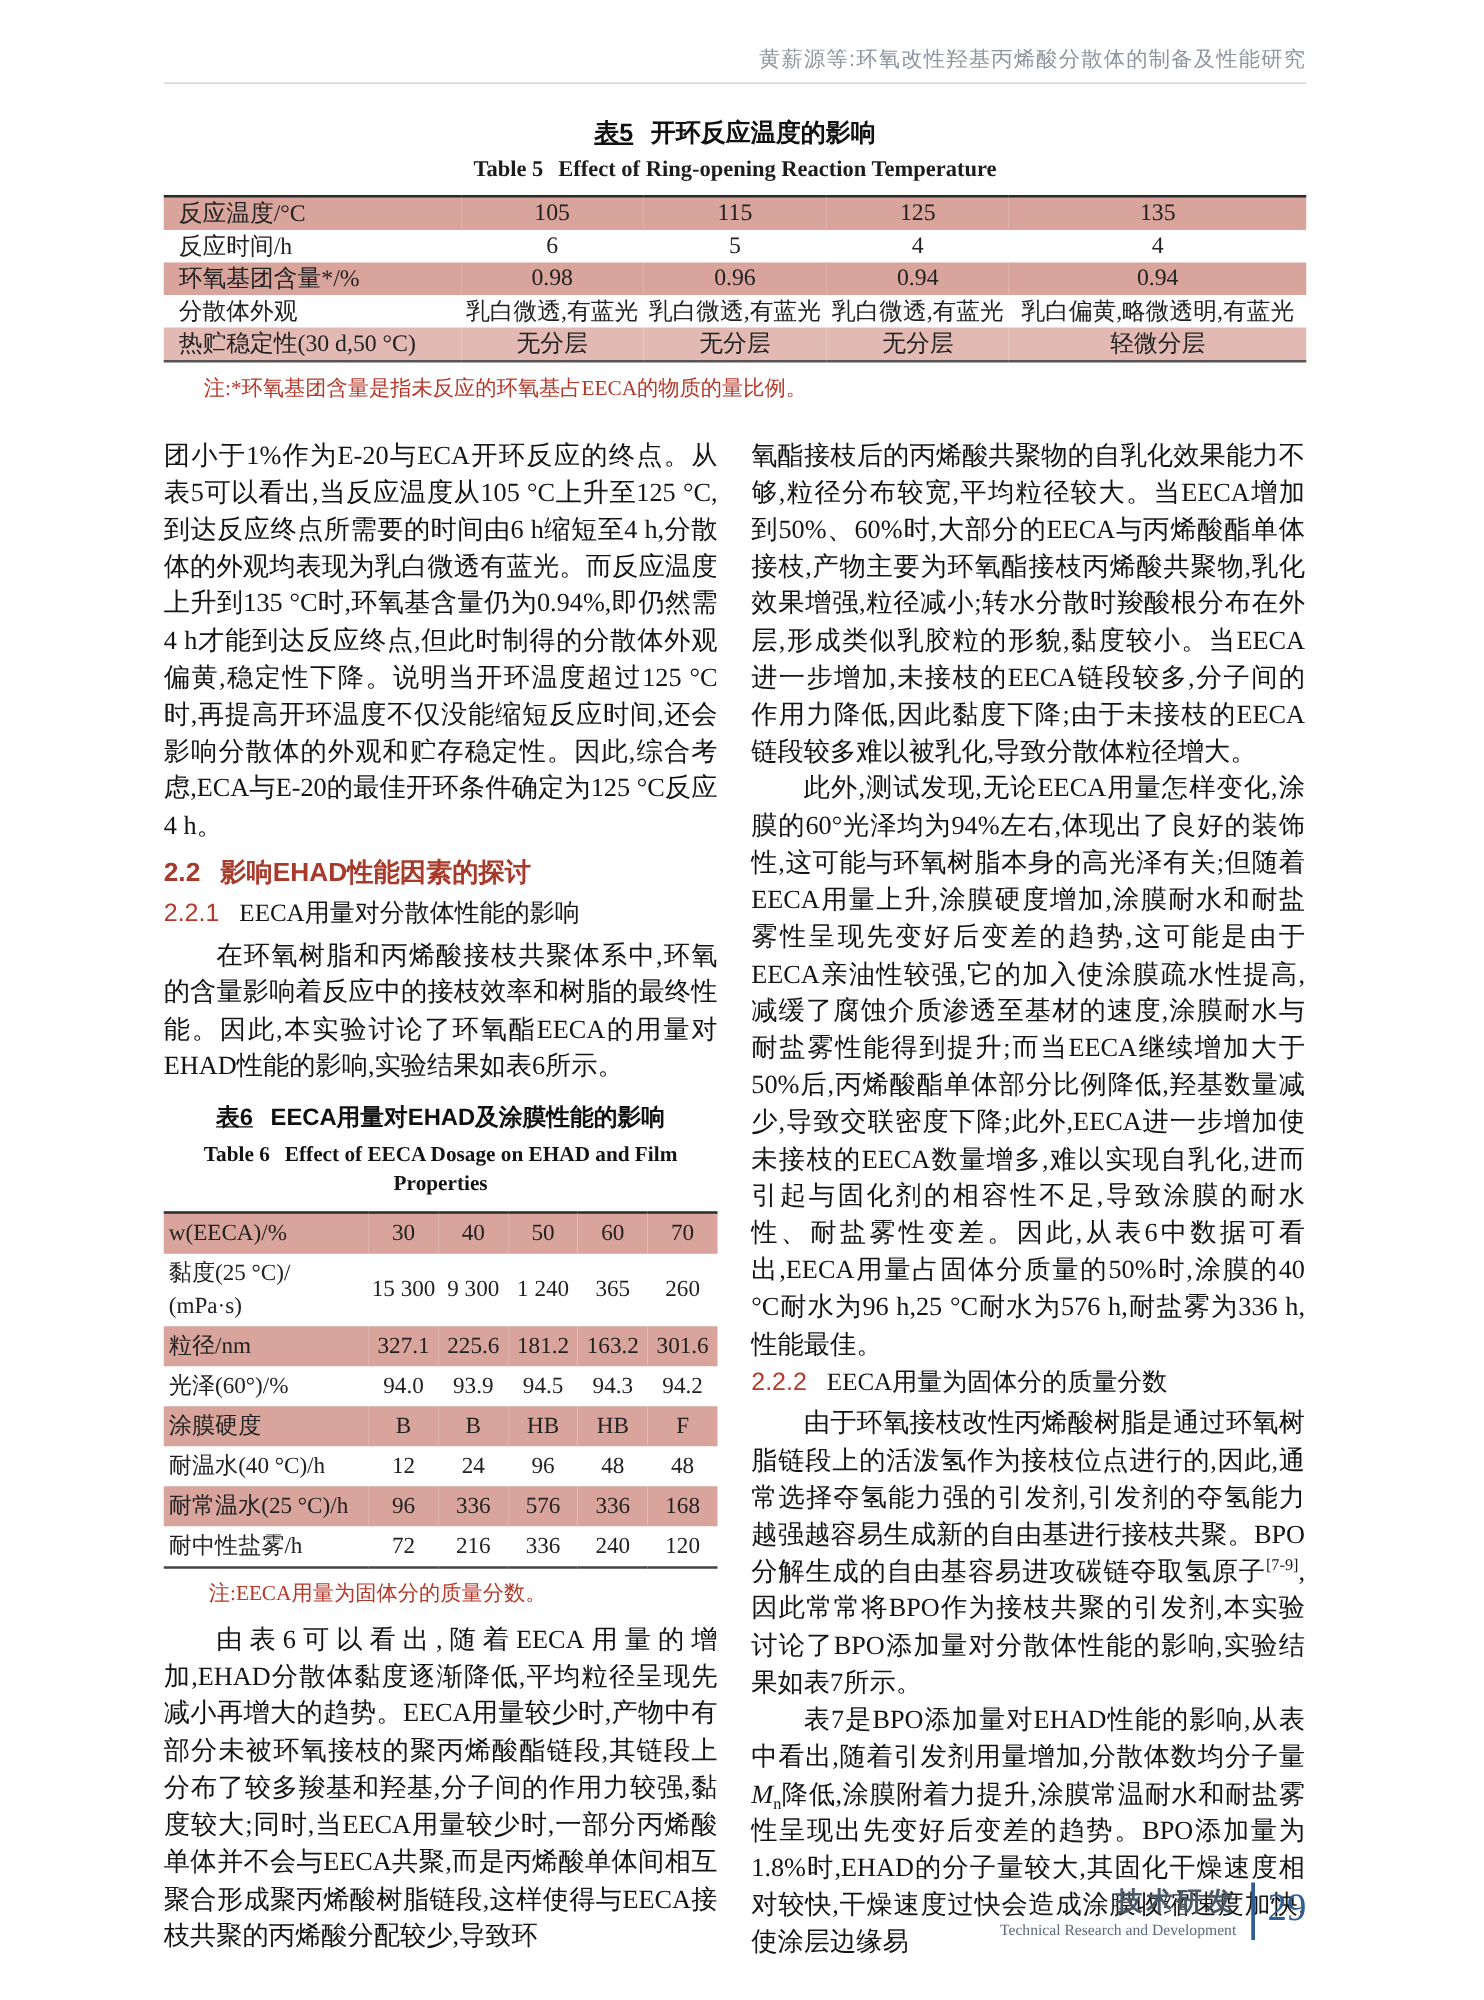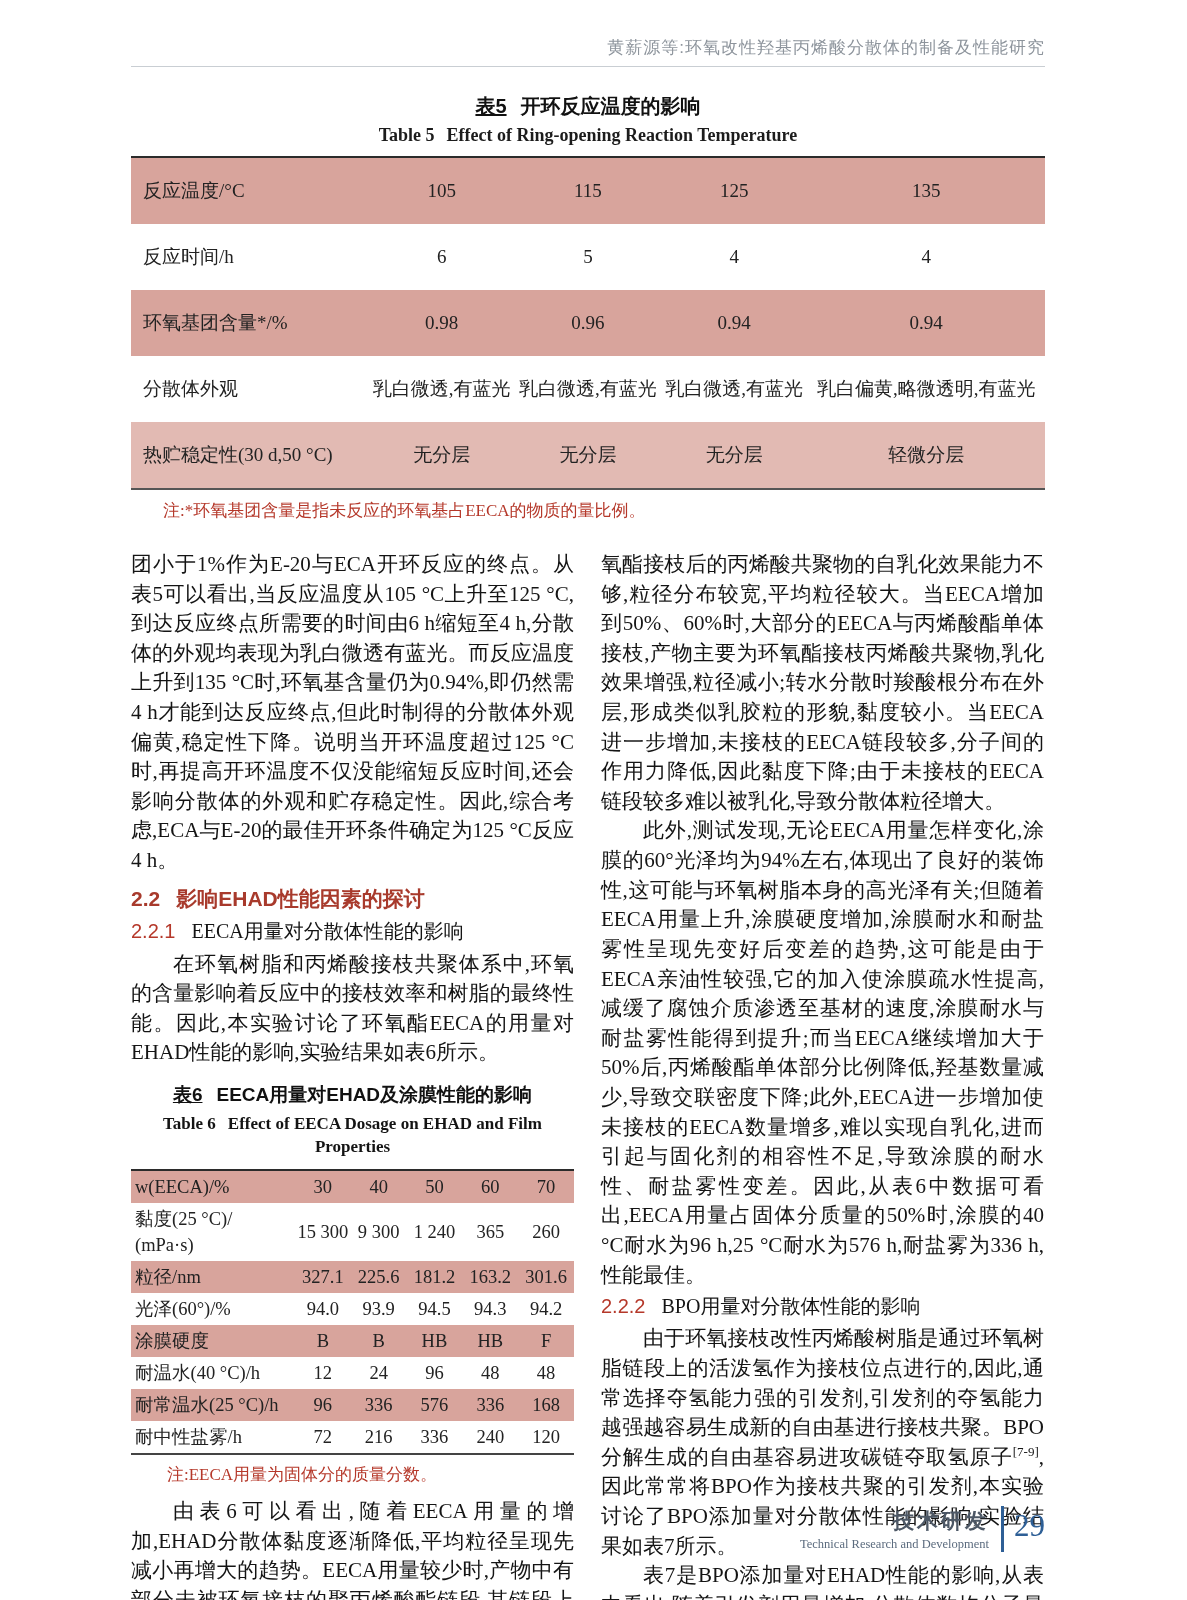--- a/index.html
+++ b/index.html
@@ -16,21 +16,21 @@
   .tbl-title-cn{text-align:center;font-weight:bold;font-size:20px;color:#111;
     font-family:"Liberation Sans",sans-serif;}
   .tbl-title-cn .gap{margin-right:14px;text-decoration:underline;}
   .tbl-title-en{text-align:center;font-weight:bold;font-size:18px;margin-top:5px;
     font-family:"Liberation Serif",serif;}
   .tbl-title-en .gap{margin-right:12px;}
 
   
   table.datatbl{border-collapse:collapse;width:100%;margin-top:10px;font-size:19px;color:#222;}
   table.t5{border-top:2px solid #2b2b2b;border-bottom:2px solid #555;}
-  table.t5 td{padding:20px 4px;height:24px;}
+  table.t5 td{padding:0 4px;height:24px;}
   table.t5 td.lbl{text-align:left;padding-left:12px;width:26%;}
   table.t5 td.v1,table.t5 td.v2,table.t5 td.v3{width:16%;text-align:center;}
   table.t5 td.v4{width:26%;text-align:center;}
   tr.pink{background:#d8a49c;}
   tr.pinklight{background:#e2bab3;}
 
   .tbl-note{color:#b5382a;font-size:17px;margin:9px 0 0 32px;font-family:"Liberation Serif",serif;}
 
   
   .cols{display:flex;gap:27px;margin-top:28px;}
@@ -216,21 +216,21 @@
           <div class="tbl6-note">注:EECA用量为固体分的质量分数。</div>
         </div>
 
         <p class="indent">由表6可以看出,随着EECA用量的增加,EHAD分散体黏度逐渐降低,平均粒径呈现先减小再增大的趋势。EECA用量较少时,产物中有部分未被环氧接枝的聚丙烯酸酯链段,其链段上分布了较多羧基和羟基,分子间的作用力较强,黏度较大;同时,当EECA用量较少时,一部分丙烯酸单体并不会与EECA共聚,而是丙烯酸单体间相互聚合形成聚丙烯酸树脂链段,这样使得与EECA接枝共聚的丙烯酸分配较少,导致环</p>
       </div>
 
       <div class="col">
         <p>氧酯接枝后的丙烯酸共聚物的自乳化效果能力不够,粒径分布较宽,平均粒径较大。当EECA增加到50%、60%时,大部分的EECA与丙烯酸酯单体接枝,产物主要为环氧酯接枝丙烯酸共聚物,乳化效果增强,粒径减小;转水分散时羧酸根分布在外层,形成类似乳胶粒的形貌,黏度较小。当EECA进一步增加,未接枝的EECA链段较多,分子间的作用力降低,因此黏度下降;由于未接枝的EECA链段较多难以被乳化,导致分散体粒径增大。</p>
         <p class="indent">此外,测试发现,无论EECA用量怎样变化,涂膜的60°光泽均为94%左右,体现出了良好的装饰性,这可能与环氧树脂本身的高光泽有关;但随着EECA用量上升,涂膜硬度增加,涂膜耐水和耐盐雾性呈现先变好后变差的趋势,这可能是由于EECA亲油性较强,它的加入使涂膜疏水性提高,减缓了腐蚀介质渗透至基材的速度,涂膜耐水与耐盐雾性能得到提升;而当EECA继续增加大于50%后,丙烯酸酯单体部分比例降低,羟基数量减少,导致交联密度下降;此外,EECA进一步增加使未接枝的EECA数量增多,难以实现自乳化,进而引起与固化剂的相容性不足,导致涂膜的耐水性、耐盐雾性变差。因此,从表6中数据可看出,EECA用量占固体分质量的50%时,涂膜的40 °C耐水为96 h,25 °C耐水为576 h,耐盐雾为336 h,性能最佳。</p>
         <div class="h3">
-          <span class="num">2.2.2</span><span>BPO用量对分散体性能的影响</span>
+          <span class="num">2.2.2</span><span>EECA用量为固体分的质量分数</span>
         </div>
         <p class="indent"><span>由于环氧接枝改性丙烯酸树脂是通过环氧树脂链段上的活泼氢作为接枝位点进行的,因此,通常选择夺氢能力强的引发剂,引发剂的夺氢能力越强越容易生成新的自由基进行接枝共聚。BPO分解生成的自由基容易进攻碳链夺取氢原子</span><sup class="ref">[7-9]</sup><span>,因此常常将BPO作为接枝共聚的引发剂,本实验讨论了BPO添加量对分散体性能的影响,实验结果如表7所示。</span></p>
         <p class="indent"><span>表7是BPO添加量对EHAD性能的影响,从表中看出,随着引发剂用量增加,分散体数均分子量</span><span class="mvar">M</span><sub class="svar">n</sub><span>降低,涂膜附着力提升,涂膜常温耐水和耐盐雾性呈现出先变好后变差的趋势。BPO添加量为1.8%时,EHAD的分子量较大,其固化干燥速度相对较快,干燥速度过快会造成涂膜收缩速度加快,使涂层边缘易</span></p>
       </div>
     </div>
 
   </div>
 
   <div class="footer">
     <div class="footer-text">

